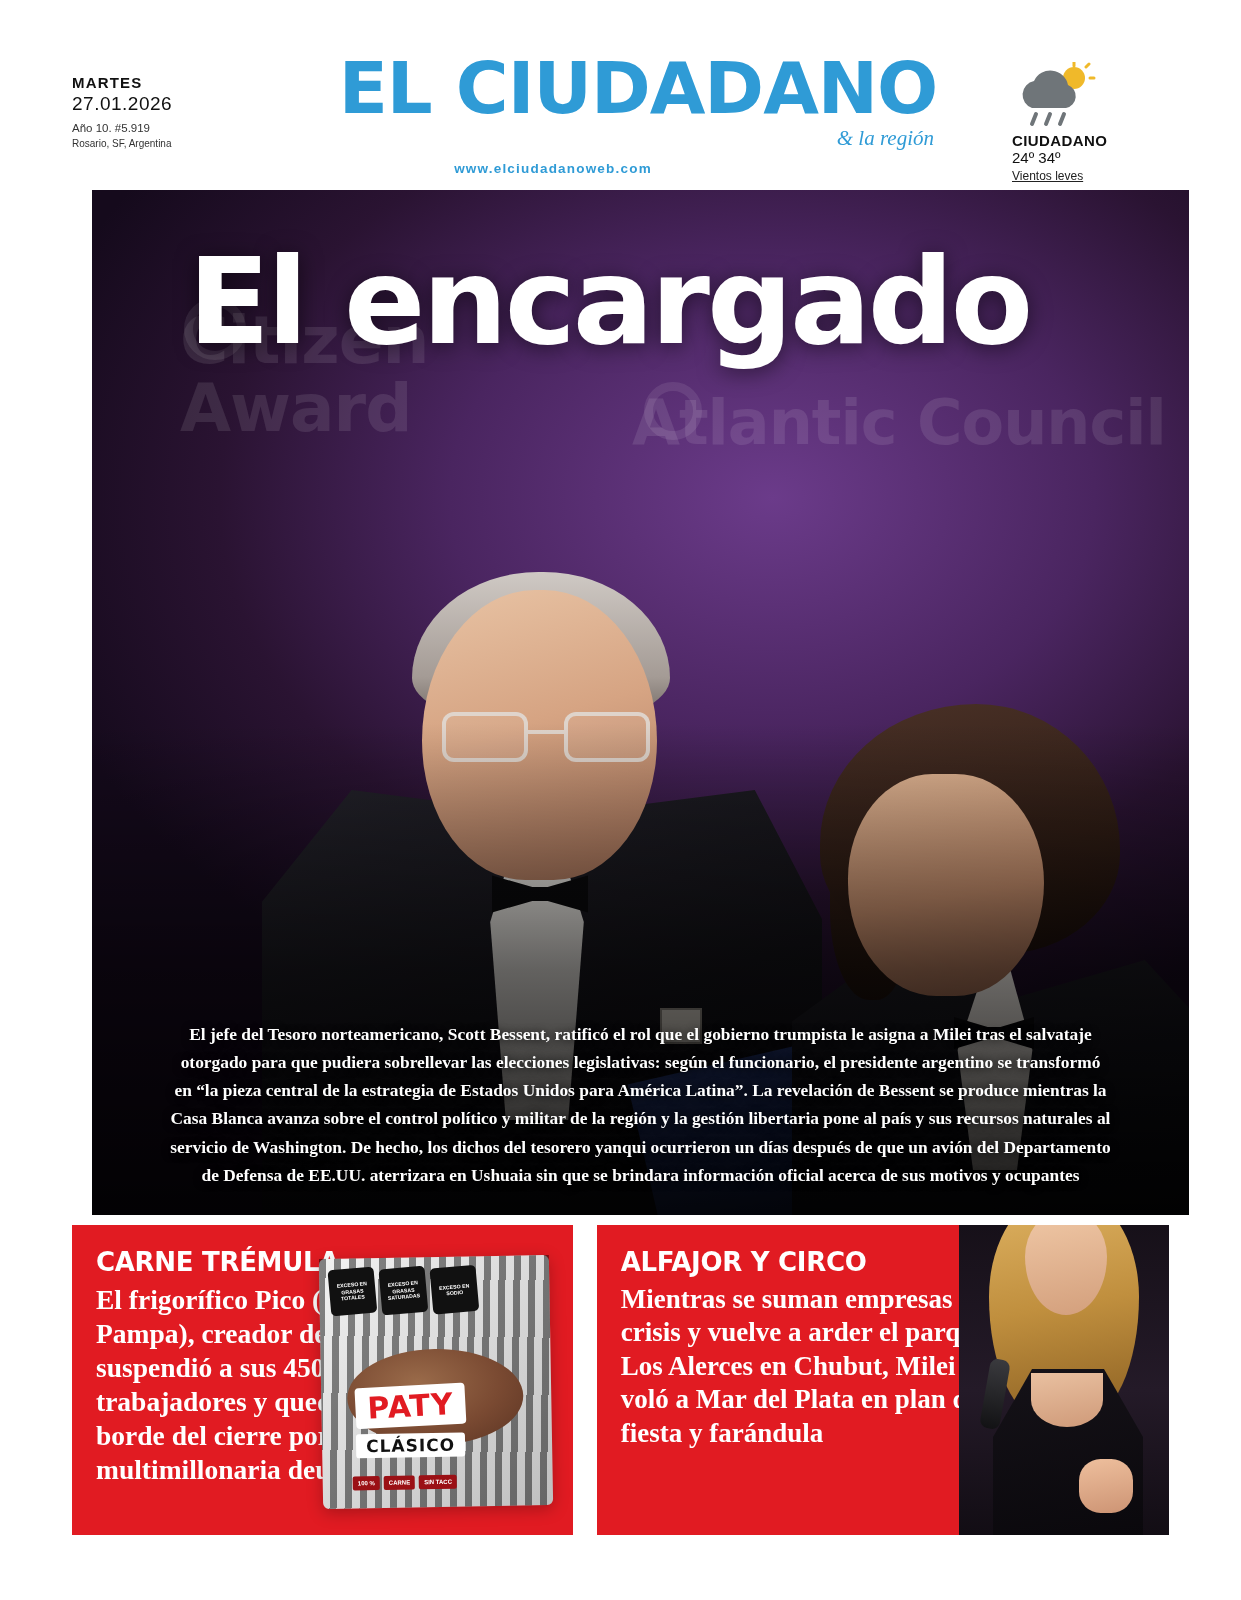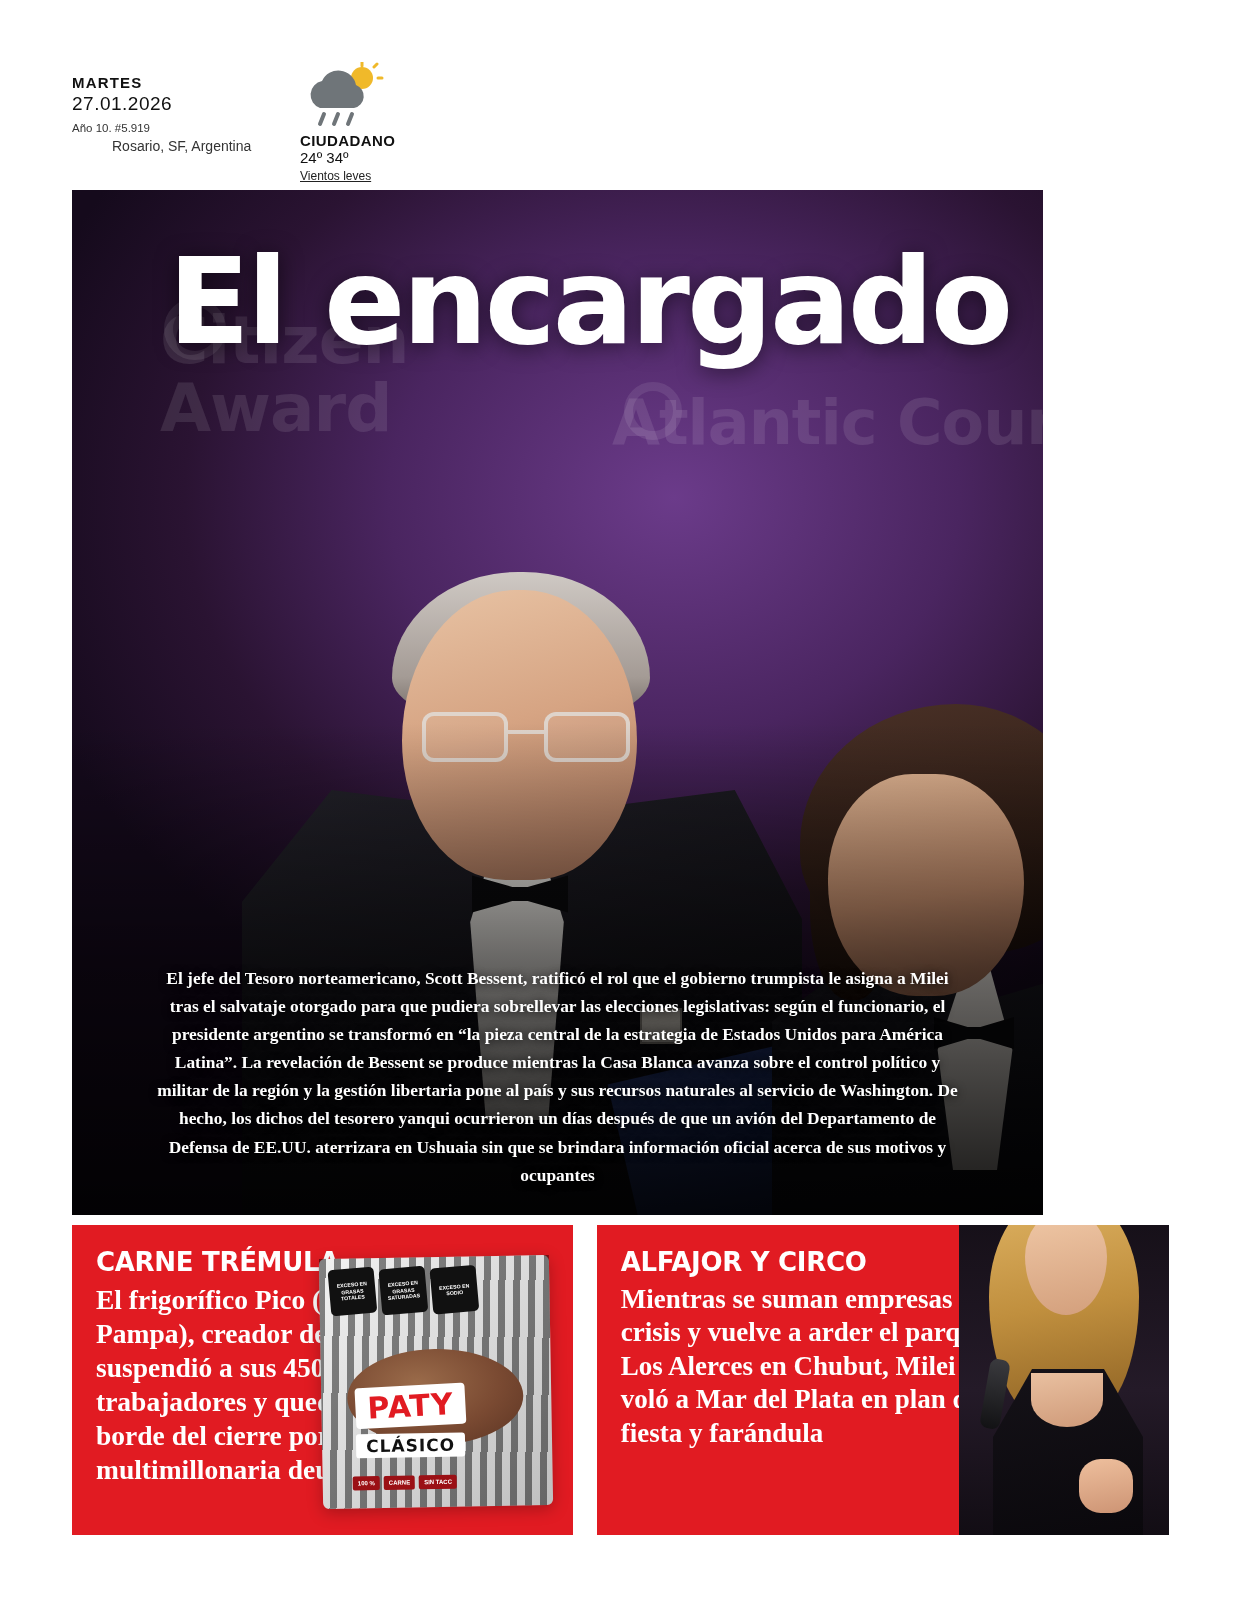--- a/index.html
+++ b/index.html
@@ -23,21 +23,21 @@
   .dateblock { width: 210px; padding-top: 14px; }
   .dateblock .dow {
     font-size: 15px; letter-spacing: 1.2px; color:#111; font-weight:600;
   }
   .dateblock .date {
     font-size: 19px; color:#111; font-weight:400; margin-top:2px; letter-spacing:.5px;
   }
   .dateblock .issue {
     font-size: 11.5px; color:#333; margin-top:6px; line-height:1.35;
   }
-  .dateblock .place { font-size: 14px; color:#333; line-height:1.35;margin-left:40px; }
+  .dateblock .place { font-size: 10px; color:#333; line-height:1.35; }
 
   .logoblock { flex:1; text-align:center; margin-top:-8px; }
   .logo {
     font-family: "DejaVu Sans", sans-serif;
     font-weight: 700;
     font-size: 72px;
     letter-spacing: -1px;
     color: #2f9bd6;
     line-height: 1;
     white-space: nowrap;
@@ -65,22 +65,22 @@
   .weather .ico { width: 86px; height: 66px; position:relative; margin-bottom:4px;}
   .weather .label {
     font-size: 15px; font-weight:700; letter-spacing:.4px; color:#111;
   }
   .weather .temps { font-size: 15px; color:#111; font-weight:400; }
   .weather .wind { font-size: 12px; color:#222; line-height:1.3; margin-top:3px;text-decoration:underline;}
 
   
   .hero {
     position: relative;
-    margin: 0 72px;
-    width: 971px;
+    margin: 0 92px;
+    width: 1097px;
     height: 1025px;
     overflow: hidden;
     background: #1d0b22;
   }
   .hero-bg {
     position:absolute; inset:0;
     background:
       radial-gradient(ellipse 70% 55% at 62% 30%, #6b3b8a 0%, #4a2560 42%, #2a1332 72%, #150a1c 100%);
   }
   
@@ -352,20 +352,25 @@
 
   <header class="masthead">
 
     <div class="dateblock">
       <div class="dow">MARTES</div>
       <div class="date">27.01.2026</div>
       <div class="issue">Año 10. #5.919</div>
       <div class="place">Rosario, SF, Argentina</div>
     </div>
 
+    <div class="logoblock">
+      <div class="logo">EL CIUDADANO</div>
+      <div class="region">&amp; la región</div>
+      <div class="site">www.elciudadanoweb.com</div>
+    </div>
 
     <div class="weather">
       <div class="ico">
         <svg width="86" height="66" viewBox="0 0 86 66">
           <circle cx="62" cy="16" r="11" fill="#f0b92a"></circle>
           <g stroke="#f0b92a" stroke-width="3" stroke-linecap="round">
             <line x1="62" y1="0" x2="62" y2="4"></line>
             <line x1="78" y1="16" x2="82" y2="16"></line>
             <line x1="74" y1="5" x2="77" y2="2"></line>
           </g>

